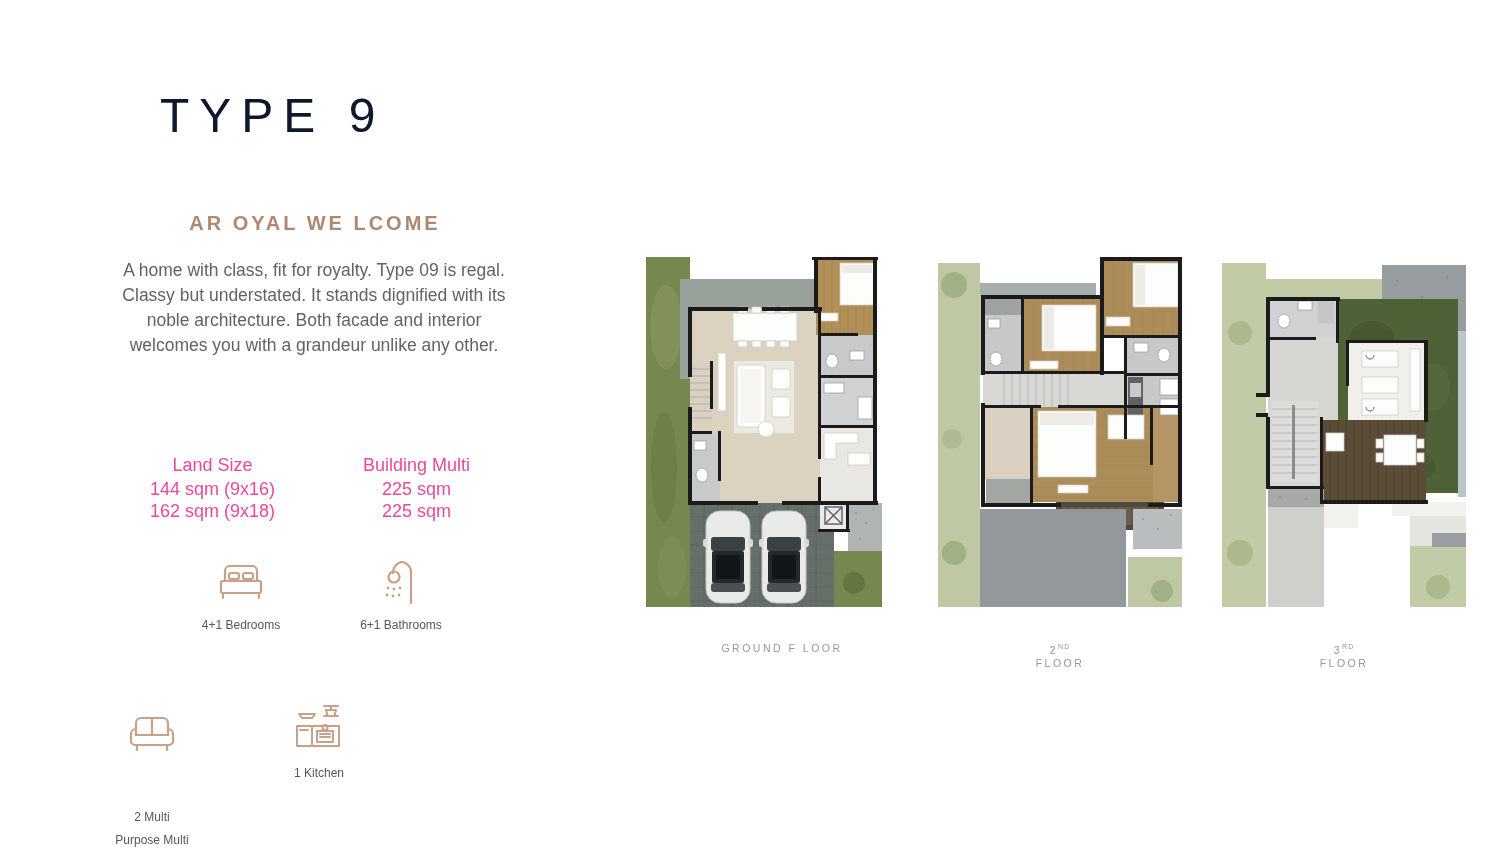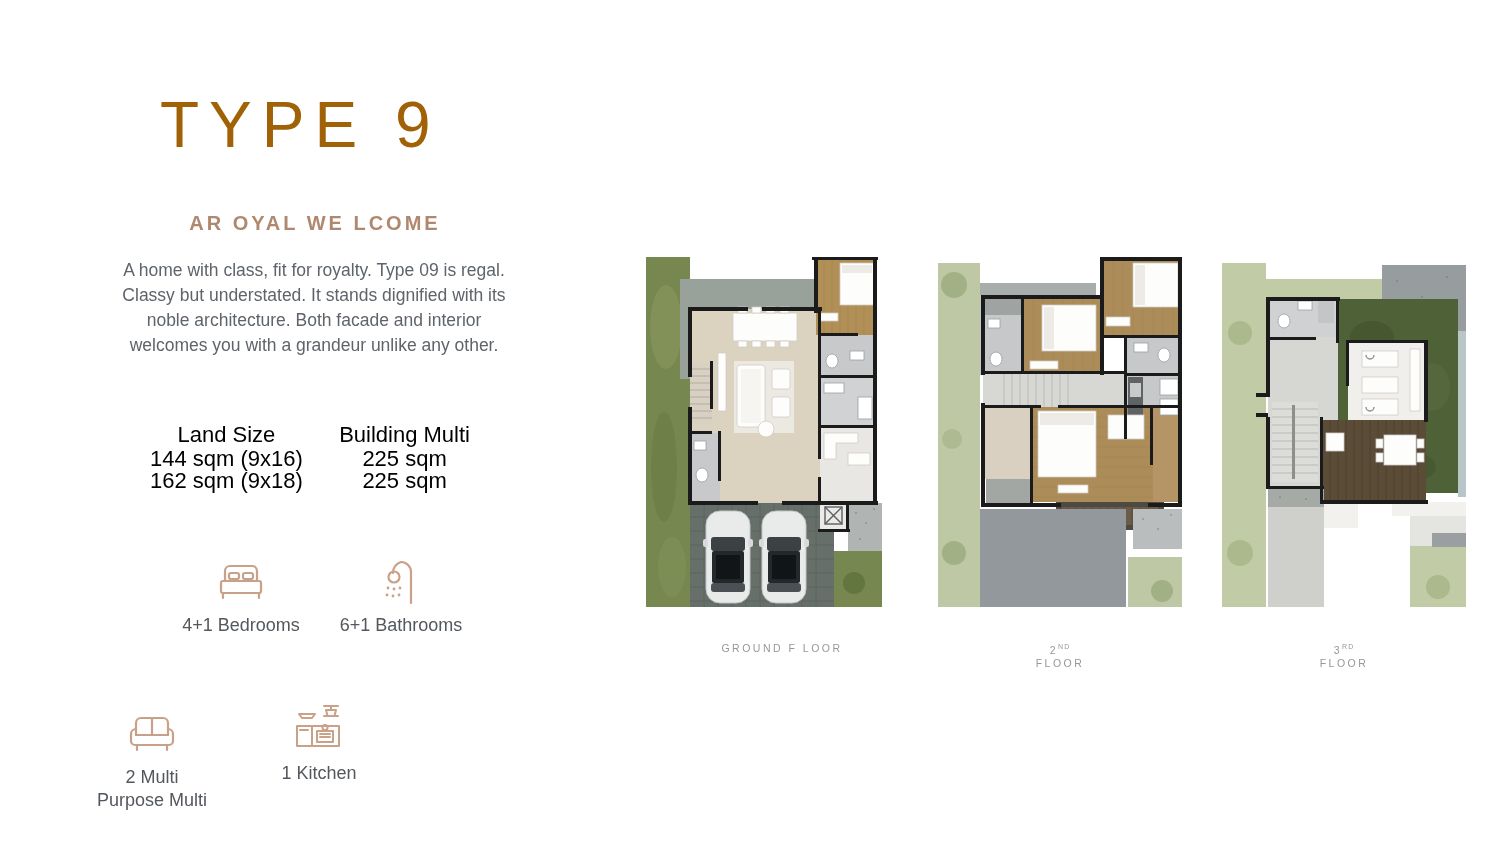--- a/index.html
+++ b/index.html
@@ -1,27 +1,27 @@
 <!DOCTYPE html>
 <html><head>
 <meta charset="utf-8">
 <style>
   html,body{margin:0;padding:0;background:#ffffff;}
   body{font-family:"Liberation Sans", sans-serif;}
   .page{position:relative;width:1500px;height:868px;background:#ffffff;overflow:hidden;}
 
   
-  .title{position:absolute;left:160px;top:88px;font-size:64px;letter-spacing:10px;color:#a16207;font-weight:400;}
+  .title{position:absolute;left:160px;top:88px;font-size:48px;letter-spacing:10px;color:#0f172a;font-weight:400;}
   .subtitle{position:absolute;left:120px;top:212px;width:390px;text-align:center;font-size:20px;letter-spacing:3px;color:#b0886f;font-weight:700;}
   .description{position:absolute;left:118px;top:258px;width:392px;text-align:center;font-size:17.5px;line-height:25px;color:#5e646a;}
-  .sizes{position:absolute;left:150px;top:424px;width:320px;display:flex;justify-content:space-between;text-align:center;color:#000000;font-size:22px;line-height:22.5px;}
+  .sizes{position:absolute;left:150px;top:454px;width:320px;display:flex;justify-content:space-between;text-align:center;color:#ec4899;font-size:18px;line-height:22.5px;}
   .sizes .col{flex:0 0 auto;}
   .sizes .col-label{margin-bottom:1px;}
 
-  .feature{position:absolute;display:flex;flex-direction:column;align-items:center;color:#53585d;font-size:18px;text-align:center;}
+  .feature{position:absolute;display:flex;flex-direction:column;align-items:center;color:#53585d;font-size:12px;text-align:center;}
   .feature .ficon{display:block;}
   .feature .flabel{margin-top:8px;line-height:23px;}
 
   
   .plan{position:absolute;top:257px;width:244px;height:356px;}
   .plan svg{display:block;width:244px;height:356px;}
   .floor-label{position:absolute;text-align:center;color:#94989c;font-size:10.5px;letter-spacing:2.5px;line-height:13px;font-weight:400;}
   .floor-label sup{font-size:7px;letter-spacing:1px;}
 
   .wall{fill:#1b1b1b;}
@@ -78,21 +78,21 @@
           <circle cx="12" cy="33" r="1.4"></circle>
           <circle cx="18" cy="32" r="1.4"></circle>
         <circle cx="5" cy="39" r="1.4"></circle>
           <circle cx="11" cy="40" r="1.4"></circle>
           <circle cx="17" cy="39" r="1.4"></circle>
       </g>
     </svg>
     <div class="flabel">6+1 Bathrooms</div>
   </div>
 
-  <div class="feature" style="left:78px;top:710px;width:148px;">
+  <div class="feature" style="left:78px;top:710px;width:148px;gap:40px;">
     <svg class="ficon" width="52" height="48" viewBox="0 0 52 48">
       <g fill="none" stroke="#c9a188" stroke-width="2.2" stroke-linecap="round" stroke-linejoin="round">
         <path d="M10,25 V13 a5,5 0 0 1 5,-5 h22 a5,5 0 0 1 5,5 v12"></path>
         <path d="M10,19 a5,5 0 0 0 -5,5 v7 a4,4 0 0 0 4,4 h34 a4,4 0 0 0 4,-4 v-7 a5,5 0 0 0 -5,-5"></path>
         <path d="M10,25 h32"></path>
         <path d="M26,8 v17"></path>
         <path d="M11,35 v5 M41,35 v5"></path>
       </g>
     </svg>
     <div class="flabel">

